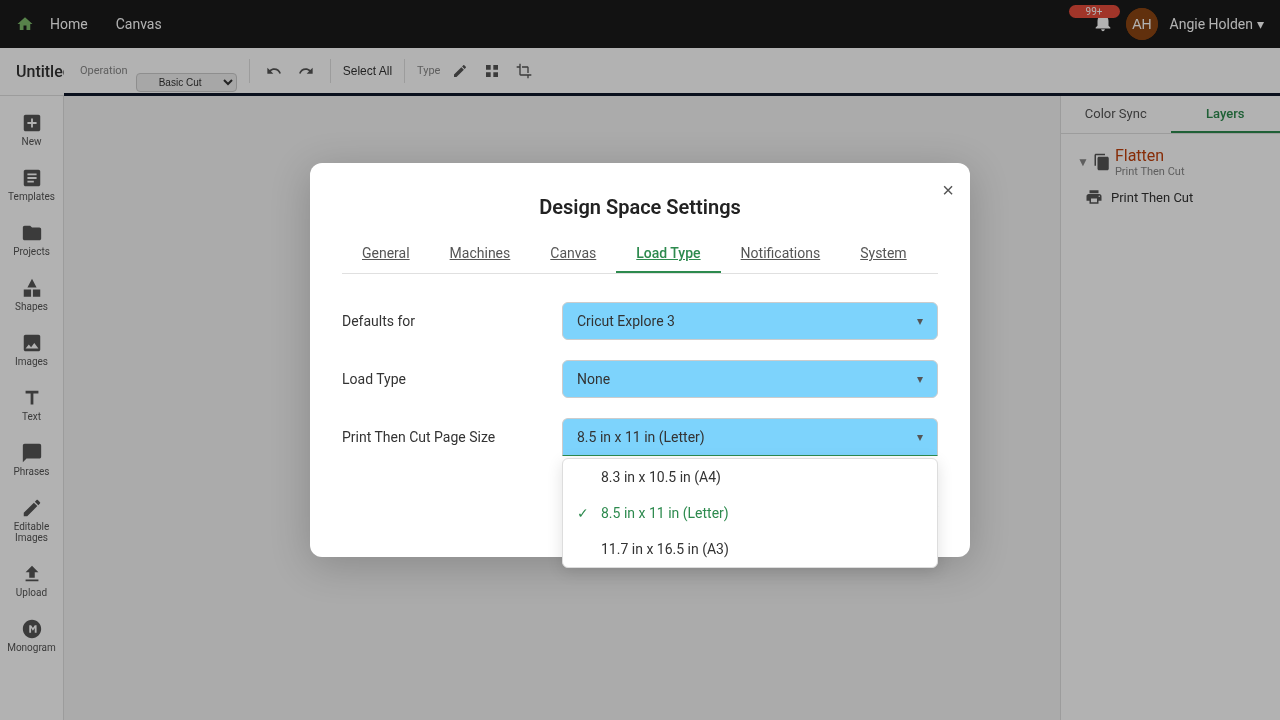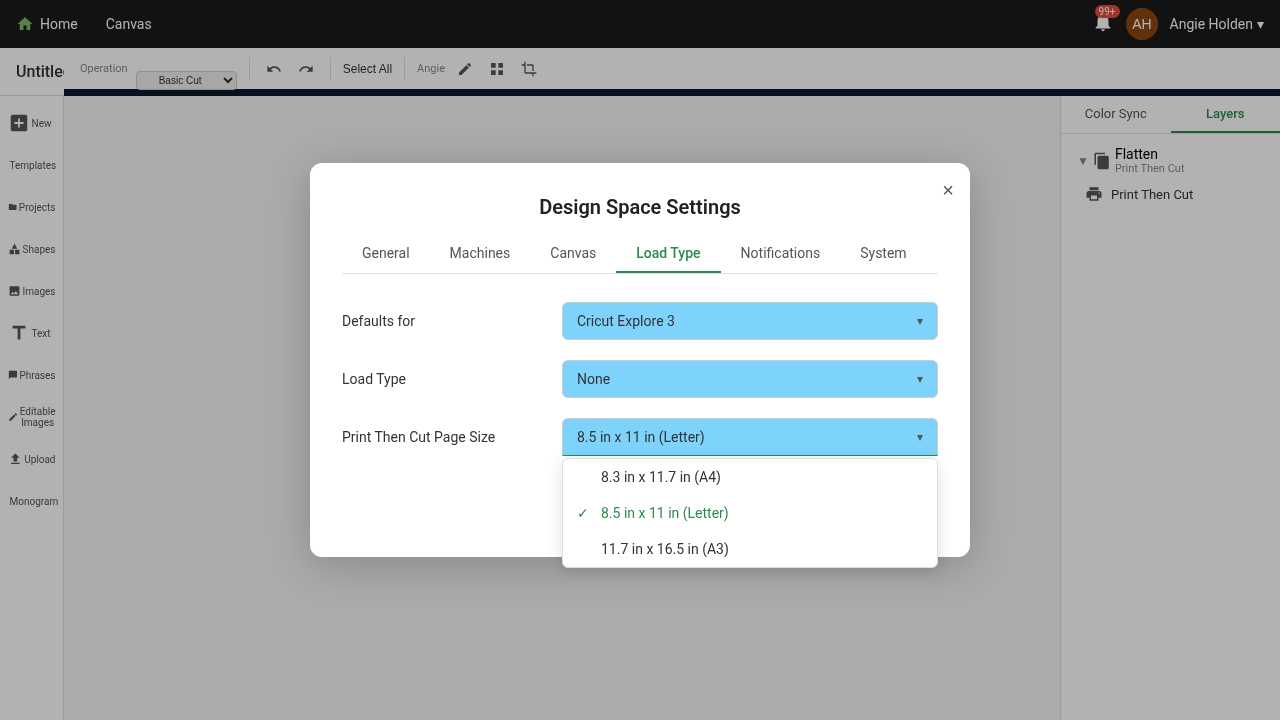--- a/index.html
+++ b/index.html
@@ -1,75 +1,75 @@
 <!DOCTYPE html>
 <html><head>
   <meta charset="utf-8">
   <style>
     * { box-sizing: border-box; margin: 0; padding: 0; }
     body { font-family: -apple-system, BlinkMacSystemFont, 'Segoe UI', Roboto, sans-serif; background: #f5f5f5; width: 1280px; height: 720px; overflow: hidden; position: relative; }
 
     
     .top-nav { background: #1a1a1a; height: 48px; display: flex; align-items: center; padding: 0 16px; gap: 16px; }
-    .nav-home { color: #fff; display: flex; align-items: center; gap: 6px; font-size: 14px; cursor: pointer; }
+    .nav-home { color: #fff; display: flex; align-items: center; gap: 16px; font-size: 14px; cursor: pointer; }
     .nav-home svg { width: 18px; height: 18px; }
     .nav-canvas { color: #fff; font-size: 14px; cursor: pointer; padding: 6px 12px; }
     .nav-right { margin-left: auto; display: flex; align-items: center; gap: 12px; }
     .nav-bell { color: #fff; position: relative; cursor: pointer; }
-    .nav-bell-badge { background: #e74c3c; color: #fff; font-size: 10px; border-radius: 8px; padding: 1px 4px; position: absolute; top: -6px; right: -6px; }
+    .nav-bell-badge { background: #e74c3c; color: #fff; font-size: 10px; border-radius: 8px; padding: 1px 17px; position: absolute; top: -6px; right: -6px; }
     .nav-avatar { width: 32px; height: 32px; border-radius: 50%; background: #8B4513; display: flex; align-items: center; justify-content: center; color: #fdba74; font-size: 13px; cursor: pointer; overflow: hidden; }
     .nav-user { color: #fff; font-size: 14px; cursor: pointer; display: flex; align-items: center; gap: 4px; }
 
     
     .toolbar { background: #fff; height: 48px; display: flex; align-items: center; padding: 0 16px; border-bottom: 1px solid #e0e0e0; gap: 12px; }
     .project-title { font-size: 16px; color: #333; font-weight: 500; }
     .toolbar-right { margin-left: auto; display: flex; align-items: center; gap: 8px; }
     .btn-save { background: none; border: 1px solid #ccc; border-radius: 20px; padding: 6px 16px; font-size: 14px; cursor: pointer; color: #333; }
     .btn-mystuff { background: none; border: none; font-size: 14px; cursor: pointer; color: #333; display: flex; align-items: center; gap: 4px; }
     .btn-cricut { background: none; border: none; font-size: 14px; cursor: pointer; color: #333; display: flex; align-items: center; gap: 4px; }
     .btn-make { background: #2d8a4e; color: #fff; border: none; border-radius: 20px; padding: 8px 24px; font-size: 14px; cursor: pointer; font-weight: 500; }
 
     
     .left-sidebar { position: absolute; left: 0; top: 96px; width: 64px; bottom: 0; background: #fff; border-right: 1px solid #e0e0e0; display: flex; flex-direction: column; align-items: center; padding: 8px 0; gap: 4px; }
-    .sidebar-item { display: flex; flex-direction: row; align-items: center; gap: 2px; padding: 8px 4px; cursor: pointer; border-radius: 6px; width: 56px; }
+    .sidebar-item { display: flex; flex-direction: column; align-items: center; gap: 2px; padding: 8px 4px; cursor: pointer; border-radius: 6px; width: 56px; }
     .sidebar-item svg { width: 22px; height: 22px; color: #555; }
     .sidebar-item span { font-size: 10px; color: #555; text-align: center; }
 
     
-    .canvas-toolbar { position: absolute; left: 64px; top: 48px; right: 0; height: 48px; background: #fff; border-bottom: 7px solid #0f172a; display: flex; align-items: center; padding: 0 16px; gap: 8px; }
+    .canvas-toolbar { position: absolute; left: 64px; top: 48px; right: 0; height: 48px; background: #fff; border-bottom: 3px solid #0f172a; display: flex; align-items: center; padding: 0 16px; gap: 8px; }
     .operation-label { font-size: 11px; color: #888; }
     .operation-select { font-size: 10px; color: #333; border: 1px solid #ccc; border-radius: 4px; padding: 2px 18px; cursor: pointer; margin-top: 24px; }
     .toolbar-divider { width: 1px; height: 24px; background: #e0e0e0; margin: 0 4px; }
     .toolbar-btn { background: none; border: none; cursor: pointer; padding: 4px; border-radius: 4px; color: #555; display: flex; align-items: center; }
     .select-all-btn { font-size: 12px; color: #333; background: none; border: none; cursor: pointer; }
 
     
     .right-panel { position: absolute; right: 0; top: 96px; width: 220px; bottom: 0; background: #fff; border-left: 1px solid #e0e0e0; }
     .right-panel-tabs { display: flex; border-bottom: 1px solid #e0e0e0; }
     .right-tab { flex: 1; padding: 10px 8px; text-align: center; font-size: 13px; cursor: pointer; color: #555; border-bottom: 2px solid transparent; }
     .right-tab.active { color: #2d8a4e; border-bottom-color: #2d8a4e; font-weight: 500; }
     .right-panel-content { padding: 8px; }
     .layer-item { display: flex; align-items: center; gap: 8px; padding: 6px 8px; border-radius: 4px; cursor: pointer; }
     .layer-label { font-size: 13px; color: #333; }
     .layer-group { margin-left: 8px; }
     .flatten-group { display: flex; align-items: center; gap: 4px; padding: 4px 8px; cursor: pointer; }
     .flatten-arrow { color: #888; font-size: 12px; }
-    .flatten-text { font-size: 14px; color: #000000; }
+    .flatten-text { font-size: 16px; color: #c2410c; }
 
     
     .overlay { position: absolute; left: 0; top: 0; right: 0; bottom: 0; background: rgba(0,0,0,0.3); z-index: 100; display: flex; align-items: center; justify-content: center; }
 
     
     .modal { background: #fff; border-radius: 12px; width: 660px; max-height: 560px; padding: 32px; position: relative; box-shadow: 0 8px 40px rgba(0,0,0,0.2); }
     .modal-close { position: absolute; top: 16px; right: 16px; background: none; border: none; cursor: pointer; color: #555; font-size: 20px; }
     .modal-title { text-align: center; font-size: 20px; font-weight: 600; color: #222; margin-bottom: 16px; }
 
     
     .modal-tabs { display: flex; border-bottom: 1px solid #e0e0e0; margin-bottom: 28px; gap: 0; }
-    .modal-tab { padding: 10px 20px; font-size: 14px; color: #555; cursor: pointer; border-bottom: 2px solid transparent; white-space: nowrap; }
+    .modal-tab { padding: 10px 20px; font-size: 14px; color: #555; cursor: pointer; border-bottom: 2px solid transparent; white-space: nowrap; text-decoration: underline; }
     .modal-tab.active { color: #2d8a4e; border-bottom-color: #2d8a4e; font-weight: 500; }
 
     
     .form-row { display: flex; align-items: center; margin-bottom: 20px; }
     .form-label { width: 220px; font-size: 14px; color: #333; flex-shrink: 0; }
     .form-control { flex: 1; }
     .dropdown-trigger { width: 100%; border: 1px solid #ccc; border-radius: 6px; padding: 10px 14px; font-size: 14px; color: #333; background: #7dd3fc; cursor: pointer; display: flex; align-items: center; justify-content: space-between; }
     .dropdown-arrow { color: #555; font-size: 12px; }
 
     
@@ -148,21 +148,21 @@
       </svg>
   </button>
   <button class="toolbar-btn">
     <svg width="16" height="16" viewBox="0 0 24 24" fill="currentColor">
         <path d="M18.4 10.6C16.55 8.99 14.15 8 11.5 8c-4.65 0-8.58 3.03-9.96 7.22L3.9 16c1.05-3.19 4.05-5.5 7.6-5.5 1.95 0 3.73.72 5.12 1.88L13 16h9V7l-3.6 3.6z"></path>
       </svg>
   </button>
   <div class="toolbar-divider"></div>
   <button class="select-all-btn">Select All</button>
   <div class="toolbar-divider"></div>
-  <span class="operation-label">Angie</span>
+  <span class="operation-label">Type</span>
   <button class="toolbar-btn">
     <svg width="16" height="16" viewBox="0 0 24 24" fill="currentColor">
         <path d="M3 17.25V21h3.75L17.81 9.94l-3.75-3.75L3 17.25zM20.71 7.04c.39-.39.39-1.02 0-1.41l-2.34-2.34c-.39-.39-1.02-.39-1.41 0l-1.83 1.83 3.75 3.75 1.83-1.83z"></path>
       </svg>
   </button>
   <button class="toolbar-btn">
     <svg width="16" height="16" viewBox="0 0 24 24" fill="currentColor">
         <path d="M3 3h7v7H3zm0 11h7v7H3zm11-11h7v7h-7zm0 11h7v7h-7z"></path>
       </svg>
   </button>
@@ -320,21 +320,21 @@
       <label class="form-label">Print Then Cut Page Size</label>
       <div class="form-control" style="position:relative;">
         <div class="dropdown-trigger" style="border-bottom-left-radius:0;border-bottom-right-radius:0;border-bottom-color:#2d8a4e;">
           <span>8.5 in x 11 in (Letter)</span>
           <span class="dropdown-arrow">▾</span>
         </div>
 
         <div class="dropdown-menu">
           <div class="dropdown-item">
             <span class="no-check"></span>
-            <span>8.3 in x 11.7 in (A4)</span>
+            <span>8.3 in x 10.5 in (A4)</span>
           </div>
           <div class="dropdown-item selected">
             <span class="check">✓</span>
             <span>8.5 in x 11 in (Letter)</span>
           </div>
           <div class="dropdown-item">
             <span class="no-check"></span>
             <span>11.7 in x 16.5 in (A3)</span>
           </div>
         </div>

